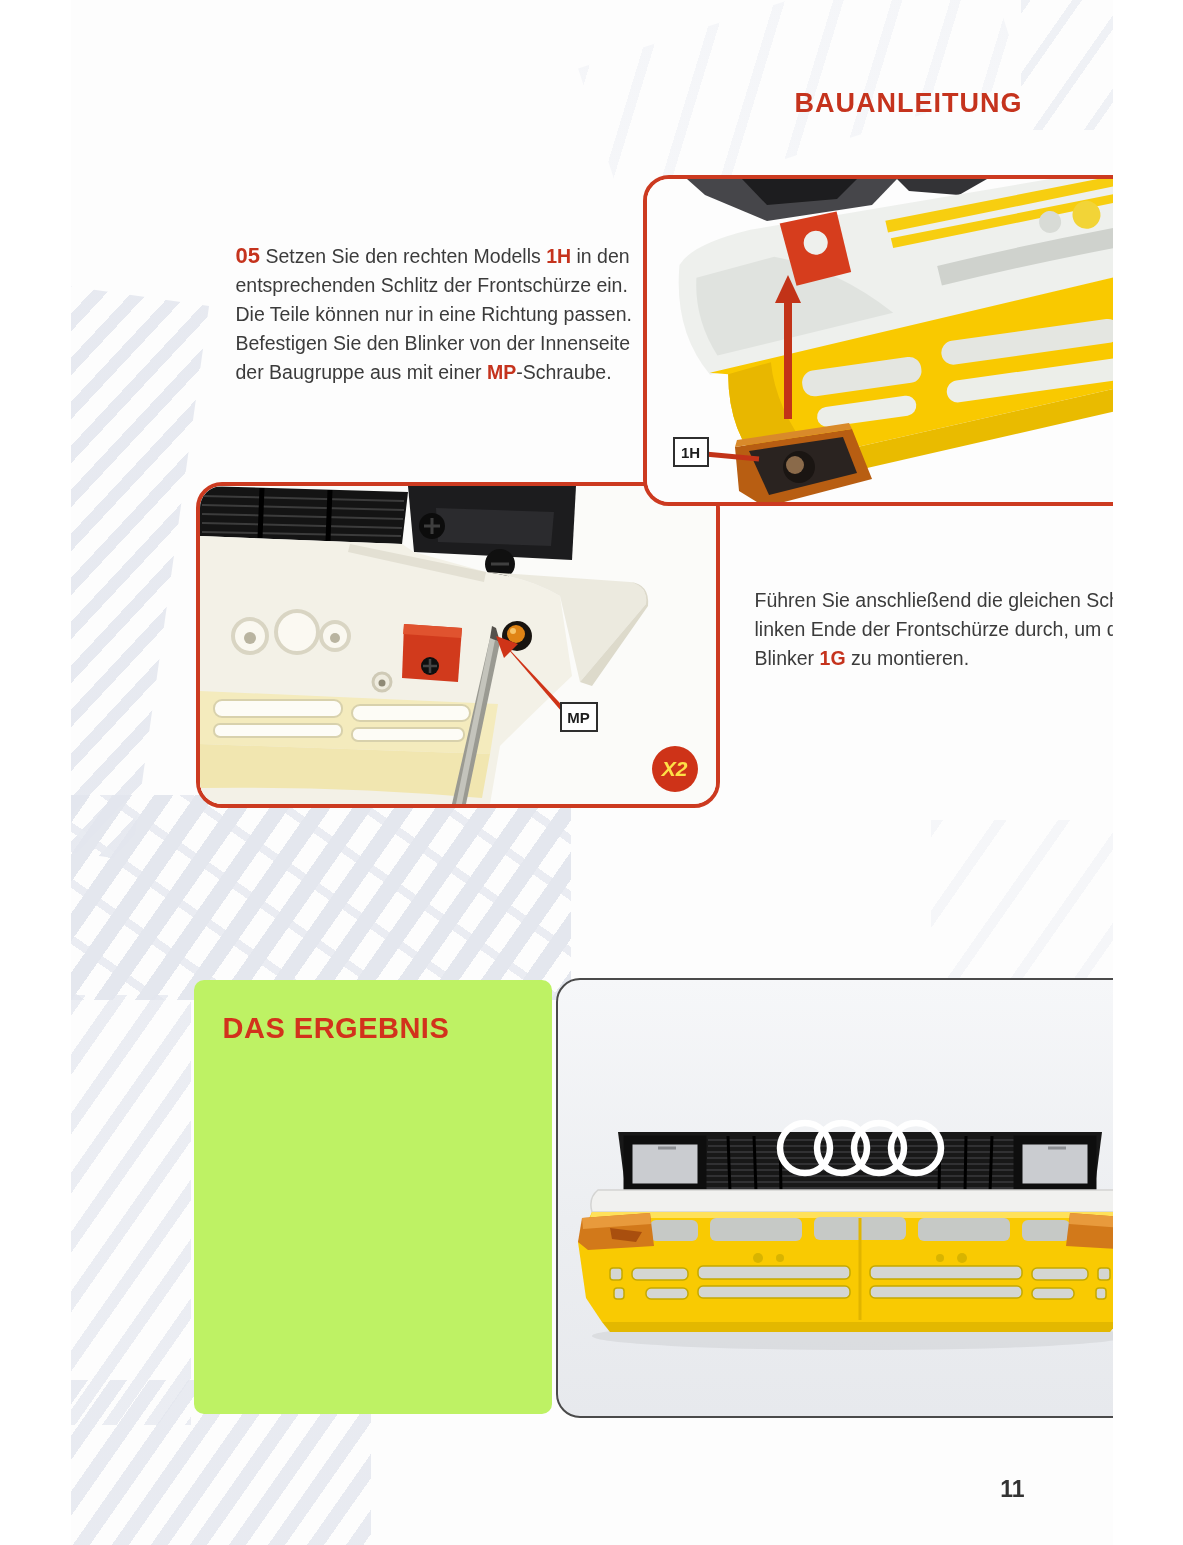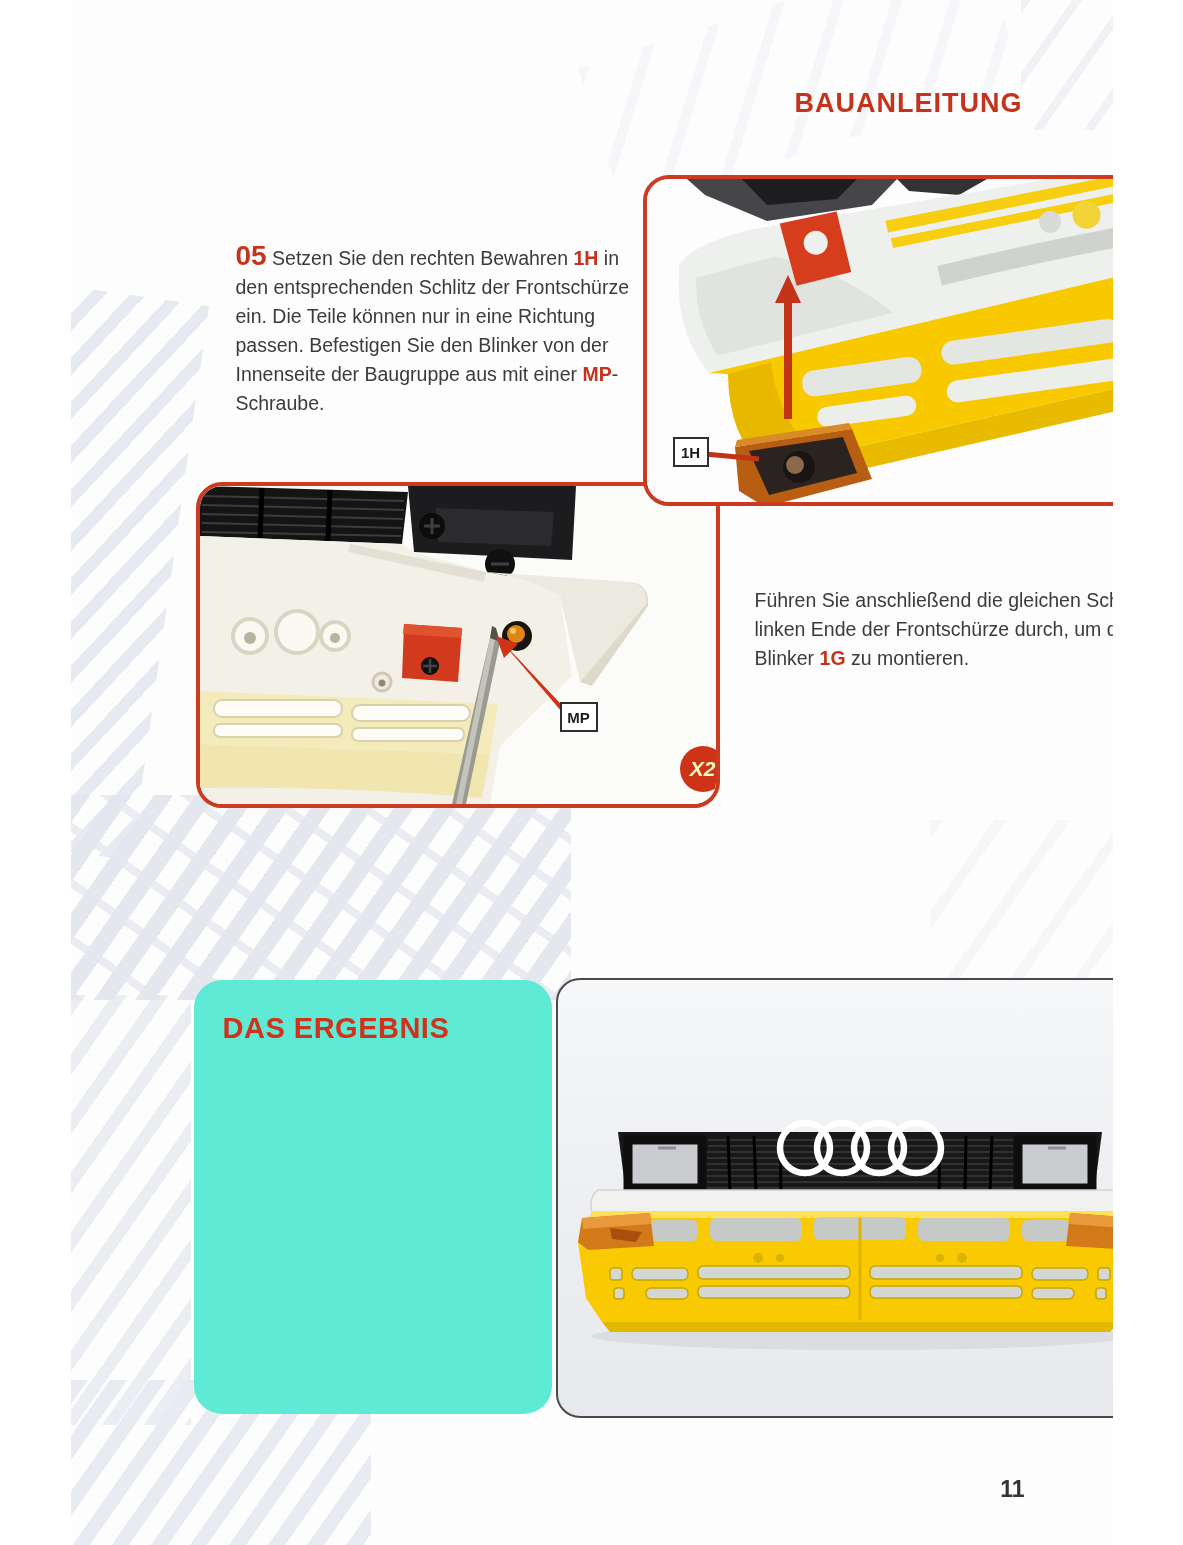--- a/index.html
+++ b/index.html
@@ -43,50 +43,50 @@
   .page-number{
     position:absolute;bottom:42px;right:88px;z-index:4;
     color:#333;font-weight:bold;font-size:23px;
   }
 
   
   .step-text{
     position:absolute;left:165px;top:241px;width:412px;z-index:4;
     color:var(--ink);font-size:19.5px;line-height:29px;
   }
-  .step-no{color:var(--red);font-weight:bold;font-size:28px;margin-top:32px;}
+  .step-no{color:var(--red);font-weight:bold;font-size:22px;margin-top:32px;}
   .hl{color:var(--red);font-weight:bold;}
   .followup{
     position:absolute;left:668px;top:586px;width:452px;z-index:4;
     color:var(--ink);font-size:19.5px;line-height:29px;margin-left:16px;
   }
 
   
   .photo{position:absolute;background:#fff;border:4px solid var(--frame-red);border-radius:26px;overflow:hidden;}
   .photo-top{left:572px;top:175px;width:523px;height:331px;z-index:3;}
   .photo-mid{left:125px;top:482px;width:524px;height:326px;z-index:2;background:#fbfbf9;}
   .photo svg{display:block;width:100%;height:100%;}
 
   .callout{
     position:absolute;display:flex;align-items:center;justify-content:center;
     background:#fff;border:2px solid #2e2e2e;color:#1d1d1d;
     font-weight:bold;font-size:15px;z-index:5;
   }
   .label-1h{left:26px;top:258px;width:36px;height:30px;}
   .label-mp{left:360px;top:216px;width:38px;height:30px;}
   .badge-x2{
-    position:absolute;left:480px;top:260px;width:46px;height:46px;border-radius:50%;
-    background:#ce3318;color:#fef9c3;font-weight:bold;font-style:italic;font-size:21px;
+    position:absolute;left:452px;top:260px;width:46px;height:46px;border-radius:50%;
+    background:#ce3318;color:#fde047;font-weight:bold;font-style:italic;font-size:21px;
     display:flex;align-items:center;justify-content:center;z-index:5;
   }
 
   
   .ergebnis{
     position:absolute;left:123px;top:980px;width:358px;height:434px;z-index:2;
-    background:#5eead4;border-radius:28px;padding:32px 28px 0 29px;
+    background:#bef264;border-radius:10px;padding:32px 28px 0 29px;
   }
   .ergebnis h2{color:#d2321c;font-size:29px;letter-spacing:.5px;margin-bottom:14px;}
   .ergebnis p{color:#2e2e2e;font-size:22px;font-weight:bold;line-height:33px;}
 
   .photo-result{
     position:absolute;left:485px;top:978px;width:608px;height:440px;z-index:1;
     border:2px solid #4a4a4a;border-radius:24px;overflow:hidden;
     background:linear-gradient(180deg,#f6f7f9 0%,#eceef1 55%,#e7e9ed 100%);
   }
   .photo-result svg{display:block;width:100%;height:100%;}
@@ -100,21 +100,21 @@
   <div class="tread t2"></div>
   <div class="tread t3"></div>
   <div class="tread t4"></div>
   <div class="tread t5"></div>
   <div class="tread t6"></div>
   <div class="tread t7"></div>
   <div class="tread t8"></div>
 
   <div class="header">BAUANLEITUNG</div>
 
-  <p class="step-text"><span class="step-no">05</span><span> Setzen Sie den rechten Bewahren </span><span class="hl">1H</span><span> in den entsprechenden Schlitz der Frontschürze ein. Die Teile können nur in eine Richtung passen. Befestigen Sie den Blinker von der Innenseite der Baugruppe aus mit einer </span><span class="hl">MP</span><span>-Schraube.</span></p>
+  <p class="step-text"><span class="step-no">05</span><span> Setzen Sie den rechten Modells </span><span class="hl">1H</span><span> in den entsprechenden Schlitz der Frontschürze ein. Die Teile können nur in eine Richtung passen. Befestigen Sie den Blinker von der Innenseite der Baugruppe aus mit einer </span><span class="hl">MP</span><span>-Schraube.</span></p>
 
   <figure class="photo photo-top">
     <svg viewBox="0 0 515 323">
       <rect x="0" y="0" width="515" height="323" fill="#fdfdfd"></rect>
 
       <g>
         <polygon points="40,0 250,0 225,26 120,42 58,16" fill="#46464a"></polygon>
         <polygon points="95,0 210,0 190,20 120,26" fill="#1d1d1f"></polygon>
         <polygon points="250,0 340,0 312,16 262,12" fill="#333336"></polygon>
       </g>

